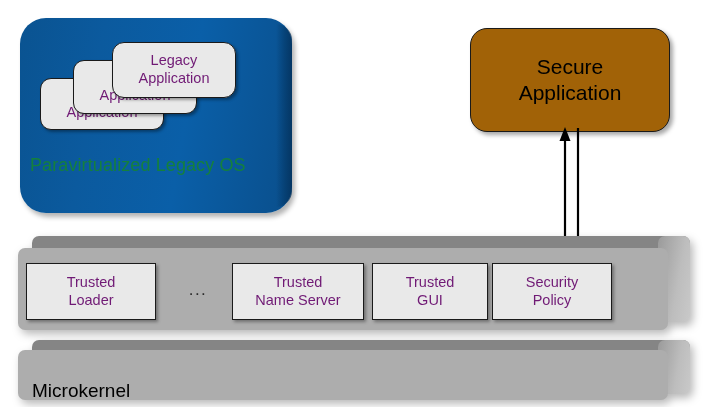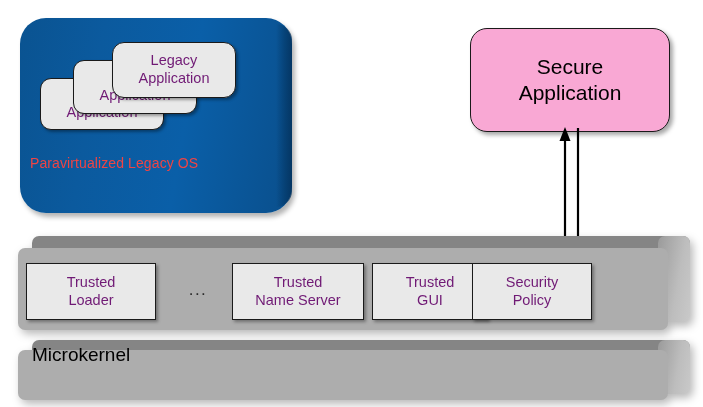--- a/index.html
+++ b/index.html
@@ -37,22 +37,22 @@
     height: 183px;
     border-top-right-radius: 24px;
     border-bottom-right-radius: 24px;
     background: linear-gradient(90deg, rgba(3,55,100,0.0) 0%, rgba(3,52,96,0.55) 55%, rgba(2,45,85,0.75) 100%);
     pointer-events: none;
   }
   .os-label {
     position: absolute;
     left: 30px;
     top: 155px;
-    color: #ef4444;
-    font-size: 14px;
+    color: #15803d;
+    font-size: 18px;
     letter-spacing: 0.1px;
     white-space: nowrap;
   }
 
   
   .app-box {
     position: absolute;
     background: #e9e9e9;
     border: 1.6px solid #1a1a1a;
     border-radius: 11px;
@@ -75,21 +75,21 @@
   .legacy-mid   { left: 73px;  top: 60px; width: 122px; height: 52px; z-index: 4; }
   .legacy-front { left: 112px; top: 42px; width: 122px; height: 54px; z-index: 5; border-radius: 12px; }
 
   
   .secure-box {
     position: absolute;
     left: 470px;
     top: 28px;
     width: 198px;
     height: 102px;
-    background: #f9a8d4;
+    background: #a16207;
     border: 1.8px solid #1a1a1a;
     border-radius: 17px;
     box-shadow: 3px 3px 4px rgba(0,0,0,0.35);
     display: flex;
     align-items: center;
     justify-content: center;
     text-align: center;
     font-size: 21px;
     line-height: 1.25;
     color: #000000;
@@ -130,32 +130,32 @@
 
   
   .slab-kernel { left: 18px; top: 340px; width: 672px; height: 62px; }
   .slab-kernel .slab-top   { left: 14px;  top: 0;   width: 658px; height: 20px; }
   .slab-kernel .slab-side  { left: 640px; top: 0;   width: 32px;  height: 54px; }
   .slab-kernel .slab-face  { left: 0;     top: 10px; width: 650px; height: 50px; }
 
   .kernel-label {
     position: absolute;
     left: 32px;
-    top: 344px;
+    top: 380px;
     font-size: 19px;
     color: #000000;
     white-space: nowrap;
   }
 
   
   .svc { height: 55px; top: 263px; font-size: 14.5px; border-radius: 0; }
   .svc-loader { left: 26px;  width: 128px; }
   .svc-names  { left: 232px; width: 130px; }
   .svc-gui    { left: 372px; width: 114px; }
-  .svc-policy { left: 472px; width: 118px; }
+  .svc-policy { left: 492px; width: 118px; }
 
   .ellipsis {
     position: absolute;
     left: 178px;
     top: 280px;
     width: 40px;
     text-align: center;
     font-size: 17px;
     color: #2b2b2b;
     letter-spacing: 1.5px;

